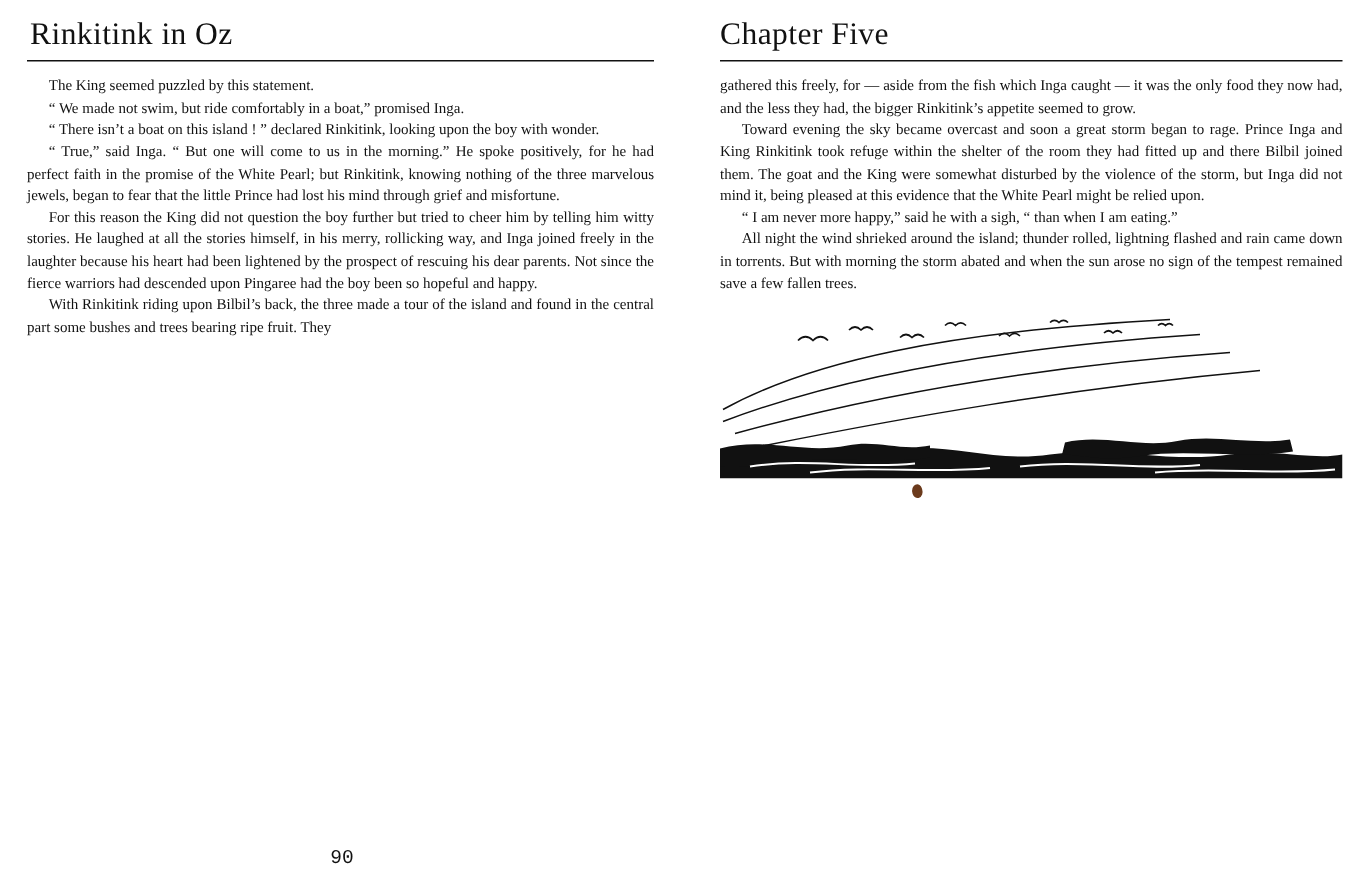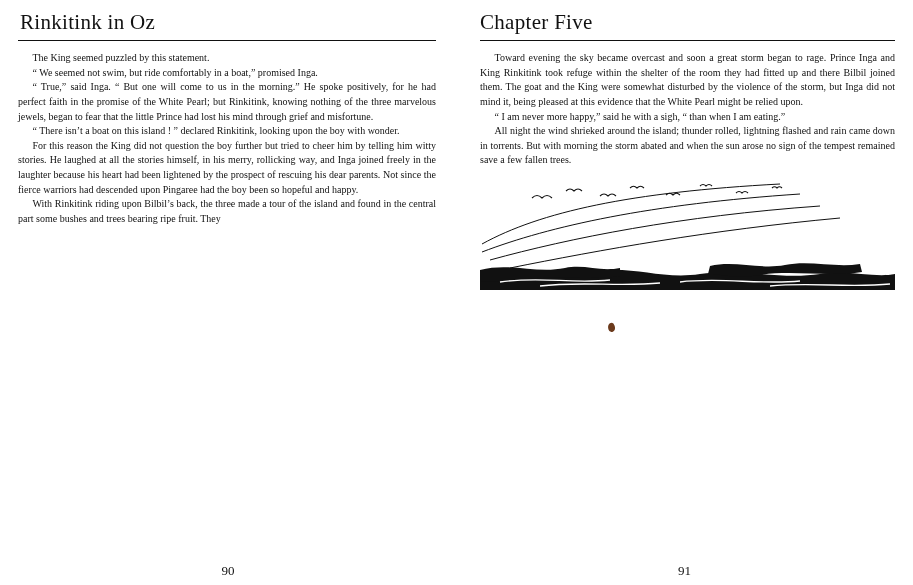--- a/index.html
+++ b/index.html
@@ -68,20 +68,21 @@
   .body-text p.noindent {
     text-indent: 0;
   }
   .folio {
     position: absolute;
     bottom: 6px;
     width: 100%;
     left: 0;
     text-align: center;
     font-size: 13px;
+    font-family: Liberation Mono, monospace;
   }
   .folio span { display: inline-block; }
   .illus {
     position: relative;
     margin-top: 14px;
     height: 108px;
     width: 100%;
   }
   .illus svg { display: block; }
   .inkblot {
@@ -99,35 +100,36 @@
 <body>
 
 <div class="page">
   <div class="spread">
 
     <div class="leaf leaf-left">
       <div class="running-head left">Rinkitink in Oz</div>
       <hr class="rule">
       <div class="body-text">
         <p>The King seemed puzzled by this statement.</p>
-        <p>“ We seemed not swim, but ride comfortably in a boat,” promised Inga.</p>
+        <p>“ We made not swim, but ride comfortably in a boat,” promised Inga.</p>
+        <p>“ There isn’t a boat on this island ! ” declared Rinkitink, looking upon the boy with wonder.</p>
         <p>“ True,” said Inga. “ But one will come to us in the morning.” He spoke positively, for he had perfect faith in the promise of the White Pearl; but Rinkitink, knowing nothing of the three marvelous jewels, began to fear that the little Prince had lost his mind through grief and misfortune.</p>
-        <p>“ There isn’t a boat on this island ! ” declared Rinkitink, looking upon the boy with wonder.</p>
         <p>For this reason the King did not question the boy further but tried to cheer him by telling him witty stories. He laughed at all the stories himself, in his merry, rollicking way, and Inga joined freely in the laughter because his heart had been lightened by the prospect of rescuing his dear parents. Not since the fierce warriors had descended upon Pingaree had the boy been so hopeful and happy.</p>
         <p>With Rinkitink riding upon Bilbil’s back, the three made a tour of the island and found in the central part some bushes and trees bearing ripe fruit. They</p>
       </div>
       <div class="folio">
         <span>90</span>
       </div>
     </div>
 
     <div class="leaf leaf-right">
       <div class="running-head right">Chapter Five</div>
       <hr class="rule">
       <div class="body-text">
+        <p class="noindent">gathered this freely, for — aside from the fish which Inga caught — it was the only food they now had, and the less they had, the bigger Rinkitink’s appetite seemed to grow.</p>
         <p>Toward evening the sky became overcast and soon a great storm began to rage. Prince Inga and King Rinkitink took refuge within the shelter of the room they had fitted up and there Bilbil joined them. The goat and the King were somewhat disturbed by the violence of the storm, but Inga did not mind it, being pleased at this evidence that the White Pearl might be relied upon.</p>
         <p>“ I am never more happy,” said he with a sigh, “ than when I am eating.”</p>
         <p>All night the wind shrieked around the island; thunder rolled, lightning flashed and rain came down in torrents. But with morning the storm abated and when the sun arose no sign of the tempest remained save a few fallen trees.</p>
       </div>
 
       <div class="inkblot"></div>
 
       <div class="illus">
         <svg width="415" height="108" viewBox="0 0 415 108" xmlns="http://www.w3.org/2000/svg">
           <g stroke="#111" fill="none" stroke-width="1">
@@ -153,19 +155,16 @@
           </g>
           <g stroke="#fff" stroke-width="1.3" fill="none">
             <path d="M20 100 C 60 94, 90 102, 130 98"></path>
             <path d="M60 104 C 100 99, 140 105, 180 101"></path>
             <path d="M200 100 C 240 95, 280 103, 320 99"></path>
             <path d="M290 104 C 330 100, 370 106, 410 102"></path>
           </g>
         </svg>
       </div>
 
-      <div class="folio">
-        <span>91</span>
-      </div>
     </div>
 
   </div>
 </div>
 
 </body></html>

